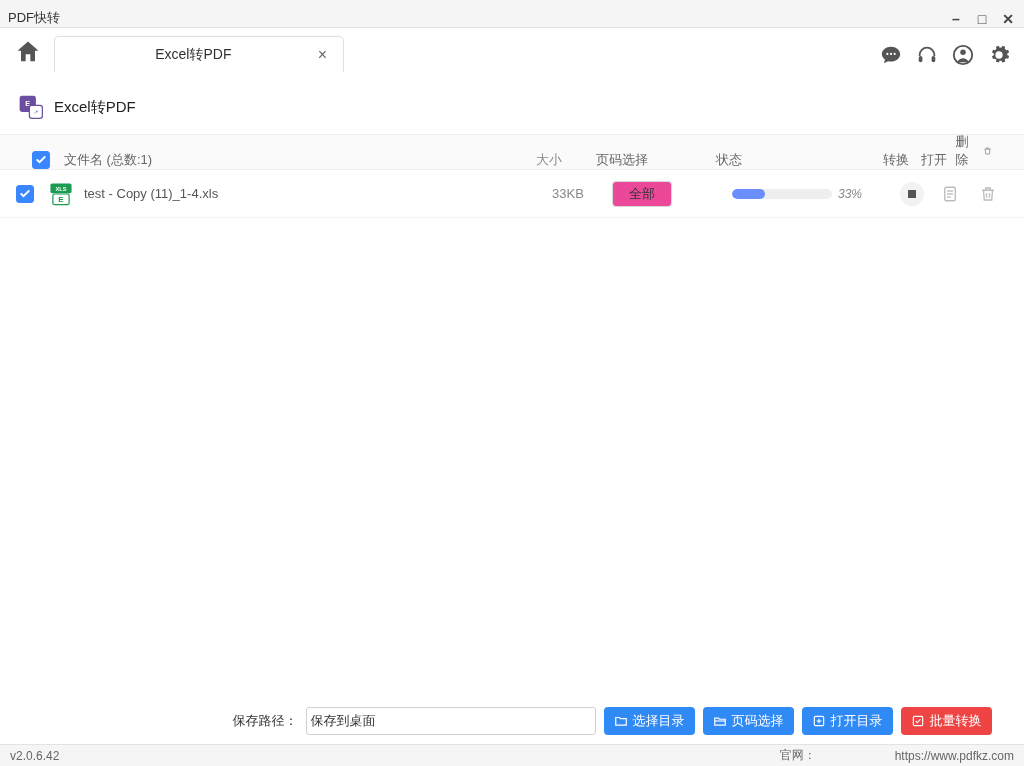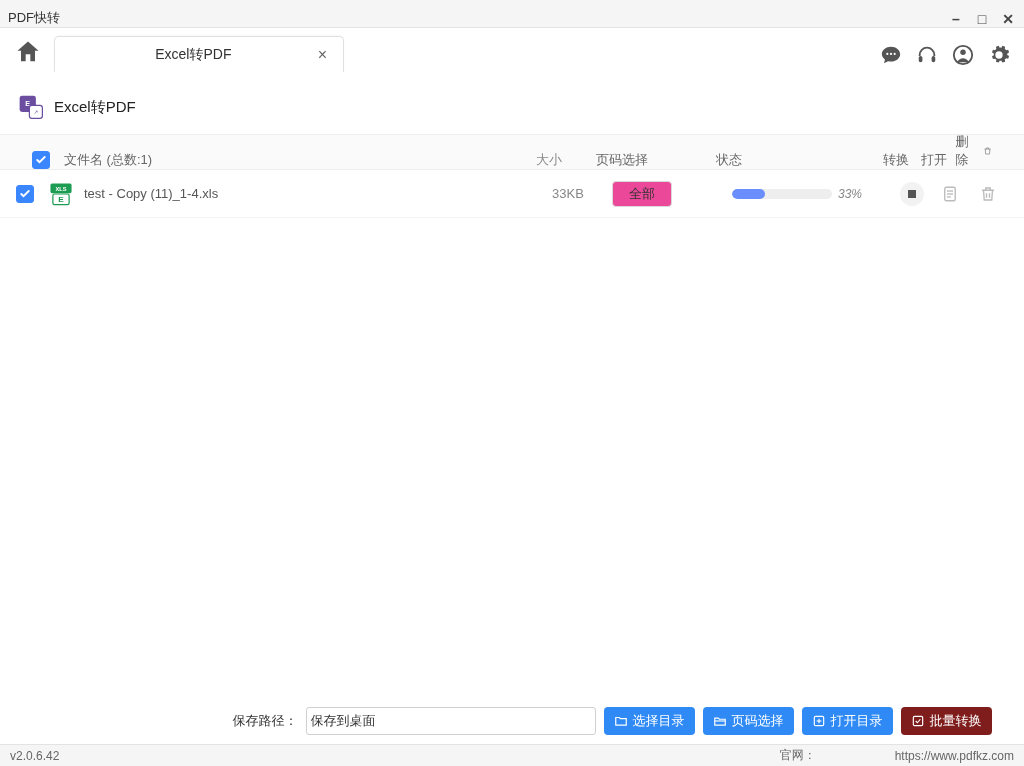--- a/index.html
+++ b/index.html
@@ -36,21 +36,21 @@
 .progress .bar { height: 100%; background: #6b8eff; border-radius: 5px; width: 33%; }
 .pct { font-size: 12px; color: #888; font-style: italic; }
 .act-btn { width: 24px; height: 24px; display: inline-flex; align-items: center; justify-content: center; cursor: pointer; color: #aaa; }
 .stop-btn { width: 24px; height: 24px; border-radius: 50%; background: #f2f2f2; display: inline-flex; align-items: center; justify-content: center; cursor: pointer; }
 .stop-btn .sq { width: 8px; height: 8px; background: #555; }
 .bottom-bar { position: absolute; left: 0; right: 0; bottom: 22px; height: 46px; display: flex; align-items: center; padding: 0 16px; gap: 8px; justify-content: center; }
 .path-label { font-size: 13px; color: #333; margin-left: 200px; }
 .path-input { width: 290px; height: 28px; border: 1px solid #d0d0d0; border-radius: 3px; padding: 0 4px; font-size: 13px; color: #333; background: #fff; }
 .bbtn { height: 28px; border-radius: 4px; border: none; padding: 0 10px; font-size: 13px; color: #fff; display: inline-flex; align-items: center; gap: 5px; cursor: pointer; }
 .bbtn.blue { background: #2f8af5; justify-content: flex-end; }
-.bbtn.gray { background: #7f1d1d; }
+.bbtn.gray { background: #ef4444; }
 .bbtn svg { width: 14px; height: 14px; }
 .statusbar { position: absolute; left: 0; right: 0; bottom: 0; height: 22px; background: #f5f5f5; display: flex; align-items: center; padding: 0 10px; font-size: 12px; color: #666; border-top: 1px solid #e3e3e3; gap: 44px; }
 .statusbar .sp { flex: 1; }
 .trash-mini{width:12px;height:12px;}
 </style>
 </head>
 <body>
 
 <div class="titlebar">
   <span class="title">PDF快转</span>

